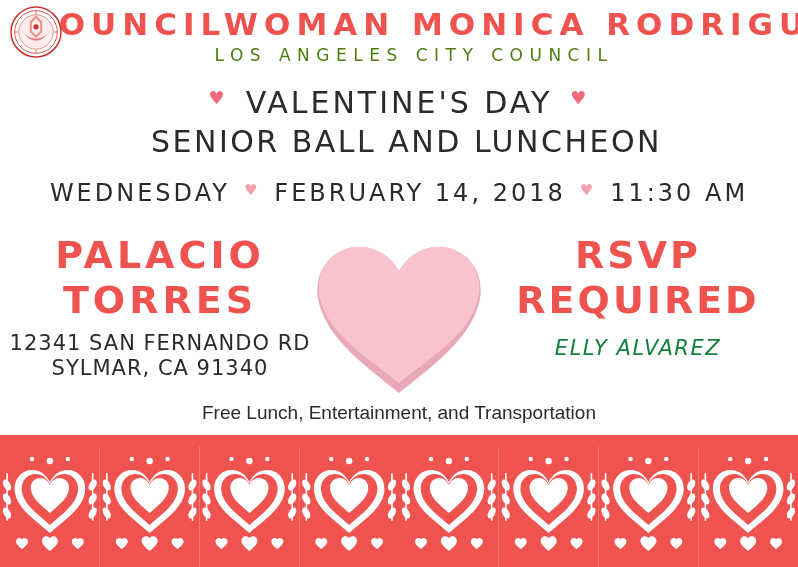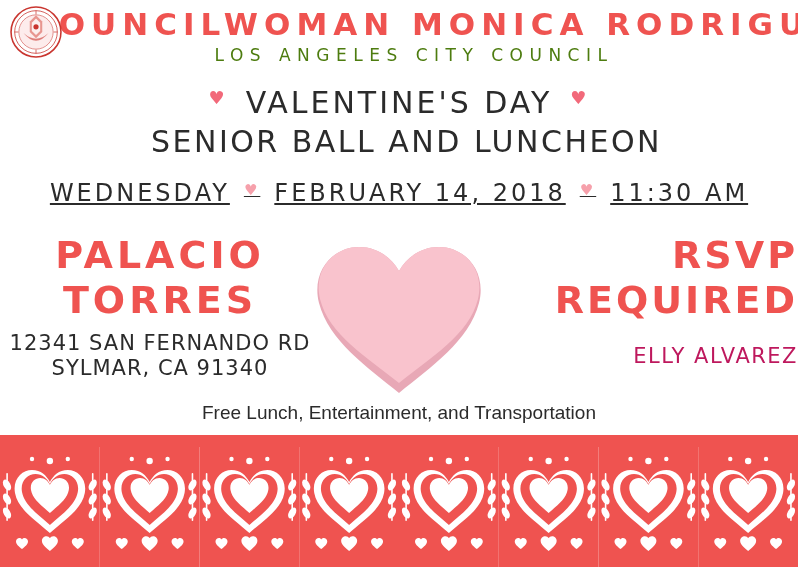--- a/index.html
+++ b/index.html
@@ -93,21 +93,20 @@
     margin-top: 18px;
     font-family: "DejaVu Sans", sans-serif;
     font-size: 24px;
     letter-spacing: 3px;
     color: #2b2b2b;
     display: flex;
     justify-content: center;
     align-items: center;
     gap: 14px;
     white-space: nowrap;
-    text-decoration: underline;
   }
   .date-line .heart-sep {
     color: #f6a0ab;
     font-size: 15px;
     position: relative;
     top: -3px;
   }
 
   
   .middle {
@@ -120,21 +119,21 @@
     left: 0;
     top: 8px;
     width: 320px;
     text-align: center;
   }
   .col-right {
     position: absolute;
     right: 0;
     top: 8px;
     width: 320px;
-    text-align: right;
+    text-align: center;
   }
   .venue {
     font-family: "DejaVu Sans", sans-serif;
     font-weight: bold;
     font-size: 38px;
     letter-spacing: 4px;
     color: #ef5350;
     line-height: 1.18;
   }
   .addr {
@@ -150,23 +149,24 @@
     font-weight: bold;
     font-size: 38px;
     letter-spacing: 3px;
     color: #ef5350;
     line-height: 1.18;
   }
   .contact {
     font-family: "DejaVu Sans", sans-serif;
     font-size: 21px;
     letter-spacing: 1.5px;
-    color: #be185d;
+    color: #15803d;
     line-height: 1.25;
-    margin-top: 20px;
+    margin-top: 12px;
+    font-style: italic;
   }
   .phone {
     font-family: "DejaVu Sans", sans-serif;
     font-size: 19px;
     letter-spacing: 1px;
     color: #2b2b2b;
   }
 
   
   .center-heart {

